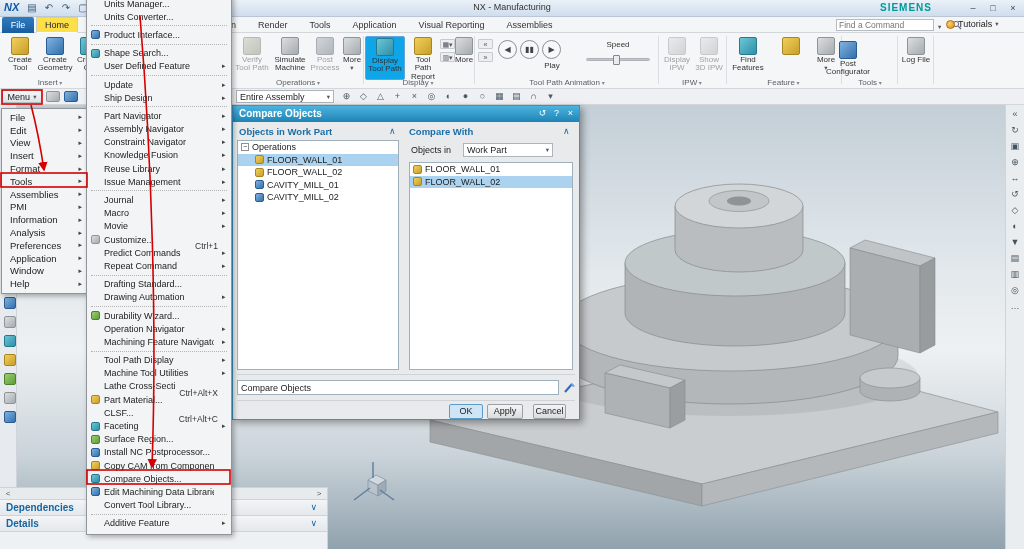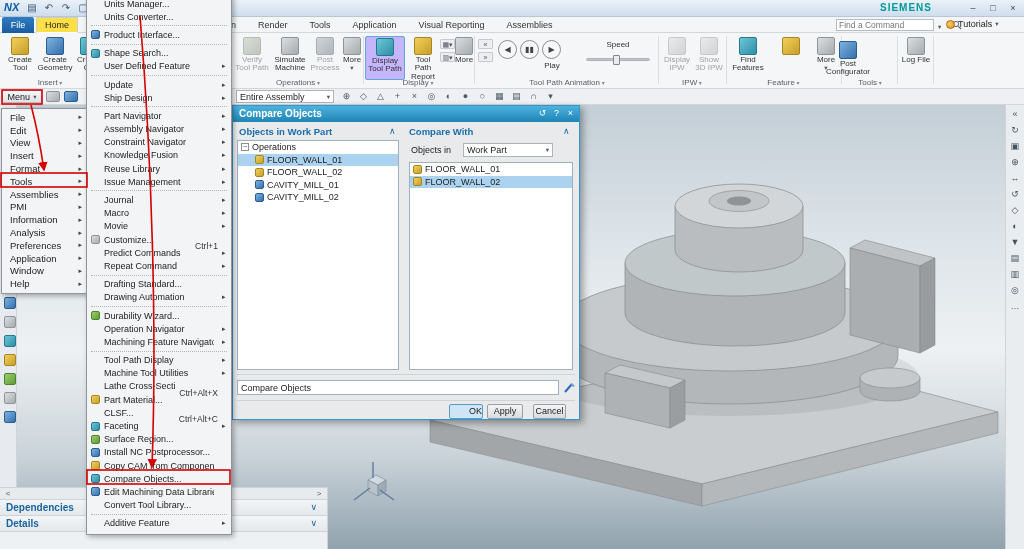--- a/index.html
+++ b/index.html
@@ -31,21 +31,21 @@
   .mag{width:10px;height:10px;flex:none;}
   .tut-wrap{position:absolute;left:946px;top:2px;display:flex;align-items:center;gap:3px;}
   .tut-ic{width:9px;height:9px;border-radius:50%;background:radial-gradient(circle at 35% 35%,#ffd070,#e08a10);border:1px solid #b06c0a;}
   .dd{font-size:6.5px;color:#555;}
 
   
   .ribbon{position:absolute;left:0;top:33px;width:1024px;height:56px;background:#f5f6f8;border-bottom:1px solid #d4d7da;}
   .rbtn{position:absolute;top:3px;height:44px;display:flex;flex-direction:column;align-items:center;gap:1px;
     font-size:8px;line-height:1.05;text-align:center;color:#333;}
   .rbtn.disabled{opacity:.45;filter:grayscale(.8);}
-  .rbtn.active{background:#c4b5fd;border:1px solid #63a5d6;border-radius:2px;}
+  .rbtn.active{background:#0ea5e9;border:1px solid #63a5d6;border-radius:2px;}
   .ric{width:18px;height:18px;margin-top:1px;border-radius:2px;flex:none;}
   .rsep{position:absolute;top:3px;height:48px;width:1px;background:#dcdee1;}
   .rglabel{position:absolute;top:45px;height:11px;font-size:8px;color:#5a5e63;text-align:center;}
   .rglabel::after{content:" ▾";font-size:6px;color:#888;}
   .rbtn-round{position:absolute;top:7px;width:19px;height:19px;border-radius:50%;border:1px solid #8a9096;
     background:#f6f8fa;text-align:center;line-height:17px;font-size:8px;color:#444;}
   .mini{position:absolute;width:15px;height:10px;font-size:7px;line-height:9px;text-align:center;color:#556;
     background:#eceef0;border:1px solid #c6cace;border-radius:1px;}
   .anim-label{position:absolute;font-size:8px;color:#333;text-align:center;}
   .slider-track{position:absolute;height:3px;background:#c3c7cb;border-radius:2px;border:1px solid #aeb2b6;}
@@ -103,21 +103,21 @@
   .trow.sel{background:#abd2ee;}
   .indent{width:11px;flex:none;}
   .expander{width:8px;height:8px;border:1px solid #8a9096;background:#fff;font-size:7px;line-height:6px;text-align:center;color:#333;flex:none;}
   .op-ic{width:9px;height:9px;flex:none;}
   .dlg-lbl{position:absolute;font-size:9px;color:#222;}
   .dsep{position:absolute;left:4px;right:4px;height:1px;background:#d0d3d6;}
   .dfield{position:absolute;height:15px;background:#fff;border:1px solid #9fb0bd;font-size:9px;
     padding:0 3px;color:#222;font-family:"Liberation Sans",sans-serif;}
   .dbtn{position:absolute;top:298px;height:15px;font-size:9px;text-align:center;line-height:13px;
     border:1px solid #9aa0a6;background:linear-gradient(#f3f4f5,#d9dcdf);border-radius:2px;color:#222;}
-  .dbtn.ok{background:#cfe4f4;border-color:#5b9bc9;text-align:right;}
+  .dbtn.ok{background:#cfe4f4;border-color:#5b9bc9;}
 
   
   .menu-pop{position:absolute;left:1px;top:108px;width:86px;background:#f3f4f5;border:1px solid #8f959b;
     box-shadow:2px 2px 5px rgba(0,0,0,.3);z-index:20;padding:2px 0 3px;}
   .m-item{height:12.8px;display:flex;align-items:center;padding:0 4px 0 8px;font-size:9.5px;color:#222;}
   .m-label{flex:1;}
   .m-arrow{font-size:7px;color:#444;}
   .submenu{position:absolute;left:86px;top:-6px;width:146px;background:#f3f4f5;border:1px solid #8f959b;
     box-shadow:2px 2px 5px rgba(0,0,0,.3);z-index:21;padding:2px 0 4px;}
   .s-item{height:13.2px;display:flex;align-items:center;gap:4px;padding:0 3px 0 4px;font-size:9px;color:#222;position:relative;}
@@ -139,20 +139,21 @@
     <span class="nx-logo">NX</span>
     <span class="qat">
 
     <span class="qi">▤</span>
         <span class="qi">↶</span>
         <span class="qi">↷</span>
         <span class="qi">▢</span>
         <span class="qi">▾</span>
         <span class="qi">≡</span>
       </span>
+    <span class="win-title">NX - Manufacturing</span>
     <span class="brand">SIEMENS</span>
     <span class="winctl">
 
     <span class="winbtn">–</span>
         <span class="winbtn">□</span>
         <span class="winbtn">×</span>
       </span>
   </div>
 
   <div class="tabrow">

